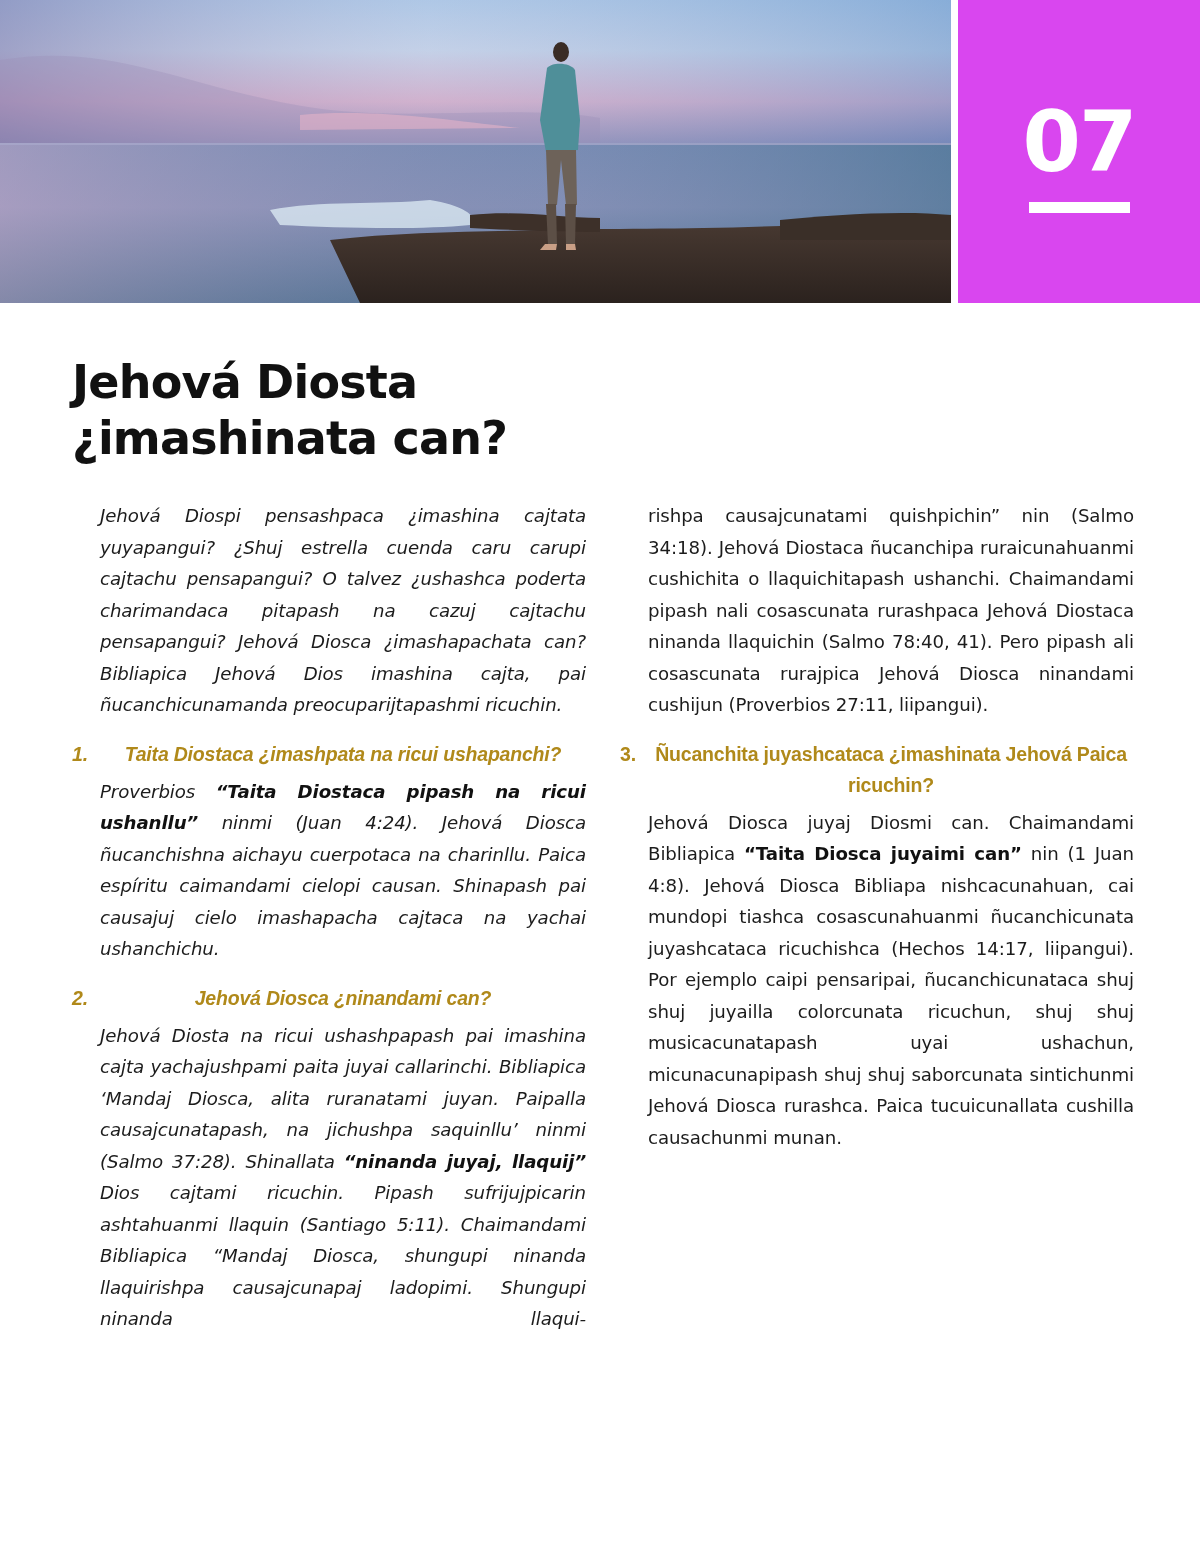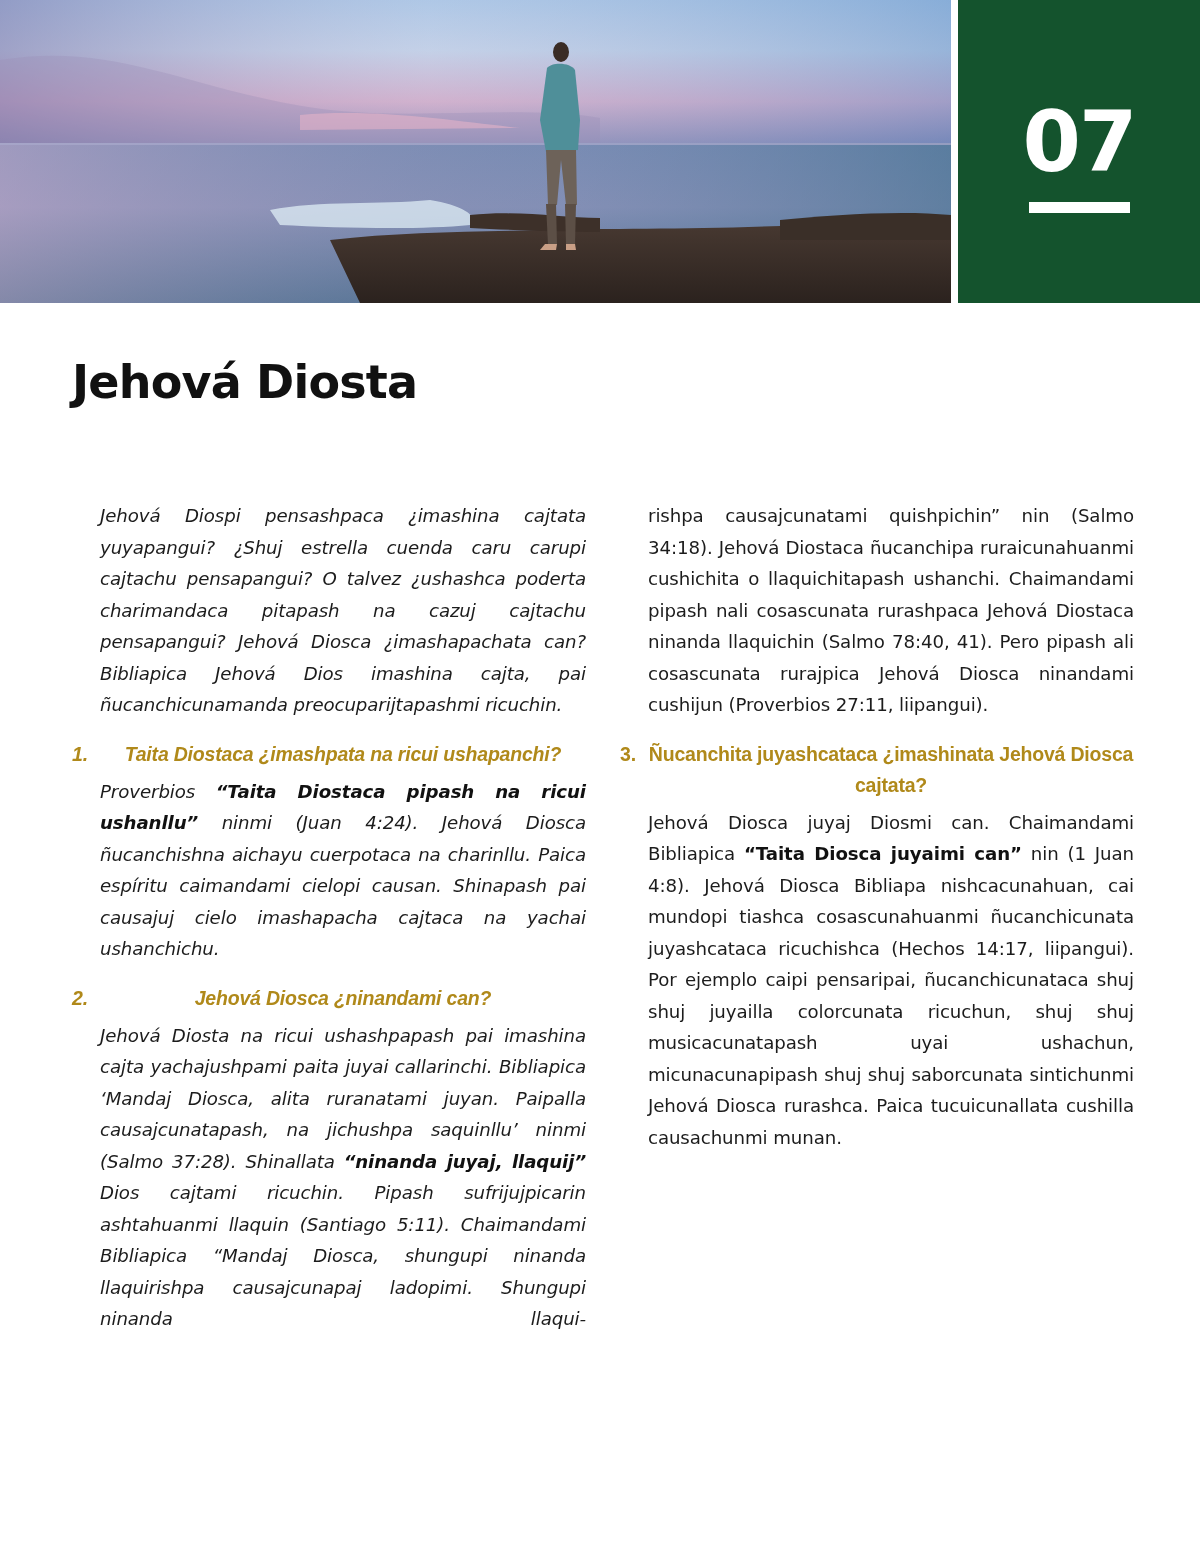--- a/index.html
+++ b/index.html
@@ -85,27 +85,28 @@
       <path d="M547 68 C552 62 570 62 575 70 L580 120 L578 150 L546 152 L540 120 Z" fill="#4f8f99"></path>
       <path d="M546 150 L576 150 L577 205 L566 205 L561 160 L557 205 L548 205 Z" fill="#6d6259"></path>
       <path d="M546 204 L556 204 L557 245 L548 245 Z" fill="#5c4f46"></path>
       <path d="M565 204 L576 204 L575 245 L566 245 Z" fill="#5c4f46"></path>
       <path d="M545 244 L557 244 L556 250 L540 250 Z" fill="#c99f86"></path>
       <path d="M566 244 L575 244 L576 250 L566 250 Z" fill="#c99f86"></path>
     </g>
   </svg>
 </div>
 
-<div class="badge" style="background: #14532d;">
+<div class="badge" style="background: #d946ef;">
   <div class="badge-num">07</div>
   <div class="badge-bar"></div>
 </div>
 
 <h1 class="title">
   <span>Jehová Diosta</span><br>
+  <span>¿imashinata can?</span>
 </h1>
 
 <div class="col col-left">
   <p class="body">Jehová Diospi pensashpaca ¿imashina cajtata yuyapangui? ¿Shuj estrella cuenda caru carupi cajtachu pensapangui? O talvez ¿ushashca poderta charimandaca pitapash na cazuj cajtachu pensapangui? Jehová Diosca ¿imashapachata can? Bibliapica Jehová Dios imashina cajta, pai ñucanchicunamanda preocuparijtapashmi ricuchin.</p>
 
   <div class="gap-md"></div>
   <h2 class="q" style="color: rgb(176, 137, 26);">
     <span class="num">1.</span>
     <span class="txt">Taita Diostaca ¿imashpata na ricui ushapanchi?</span>
   </h2>
@@ -120,17 +121,17 @@
   <div class="gap-sub"></div>
   <p class="body" id="p2" style="text-align-last: justify;"><span>Jehová Diosta na ricui ushashpapash pai imashina cajta yachajushpami paita juyai callarinchi. Bibliapica ‘Mandaj Diosca, alita ruranatami juyan. Paipalla causajcunatapash, na jichushpa saquinllu’ ninmi (Salmo 37:28). Shinallata </span><b>“ninanda juyaj, llaquij”</b><span id="p2post"> Dios cajtami ricuchin. Pipash sufrijujpicarin ashtahuanmi llaquin (Santiago 5:11). Chaimandami Bibliapica “Mandaj Diosca, shungupi ninanda llaquirishpa causajcunapaj ladopimi. Shungupi ninanda llaqui-</span></p>
 </div>
 
 <div class="col col-right">
   <p class="body" id="p2cont">rishpa causajcunatami quishpichin” nin (Salmo 34:18). Jehová Diostaca ñucanchipa ruraicunahuanmi cushichita o llaquichitapash ushanchi. Chaimandami pipash nali cosascunata rurashpaca Jehová Diostaca ninanda llaquichin (Salmo 78:40, 41). Pero pipash ali cosascunata rurajpica Jehová Diosca ninandami cushijun (Proverbios 27:11, liipangui).</p>
 
   <div class="gap-md"></div>
   <h2 class="q" style="color: rgb(176, 137, 26);">
     <span class="num">3.</span>
-    <span class="txt">Ñucanchita juyashcataca ¿imashinata Jehová Diosca cajtata?</span>
+    <span class="txt">Ñucanchita juyashcataca ¿imashinata Jehová Paica ricuchin?</span>
   </h2>
   <div class="gap-sub"></div>
   <p class="body"><span>Jehová Diosca juyaj Diosmi can. Chaimandami Bibliapica </span><b>“Taita Diosca juyaimi can”</b><span> nin (1 Juan 4:8). Jehová Diosca Bibliapa nishcacunahuan, cai mundopi tiashca cosascunahuanmi ñucanchicunata juyashcataca ricuchishca (Hechos 14:17, liipangui). Por ejemplo caipi pensaripai, ñucanchicunataca shuj shuj juyailla colorcunata ricuchun, shuj shuj musicacunatapash uyai ushachun, micunacunapipash shuj shuj saborcunata sintichunmi Jehová Diosca rurashca. Paica tucuicunallata cushilla causachunmi munan.</span></p>
 </div>
 
 </body></html>

